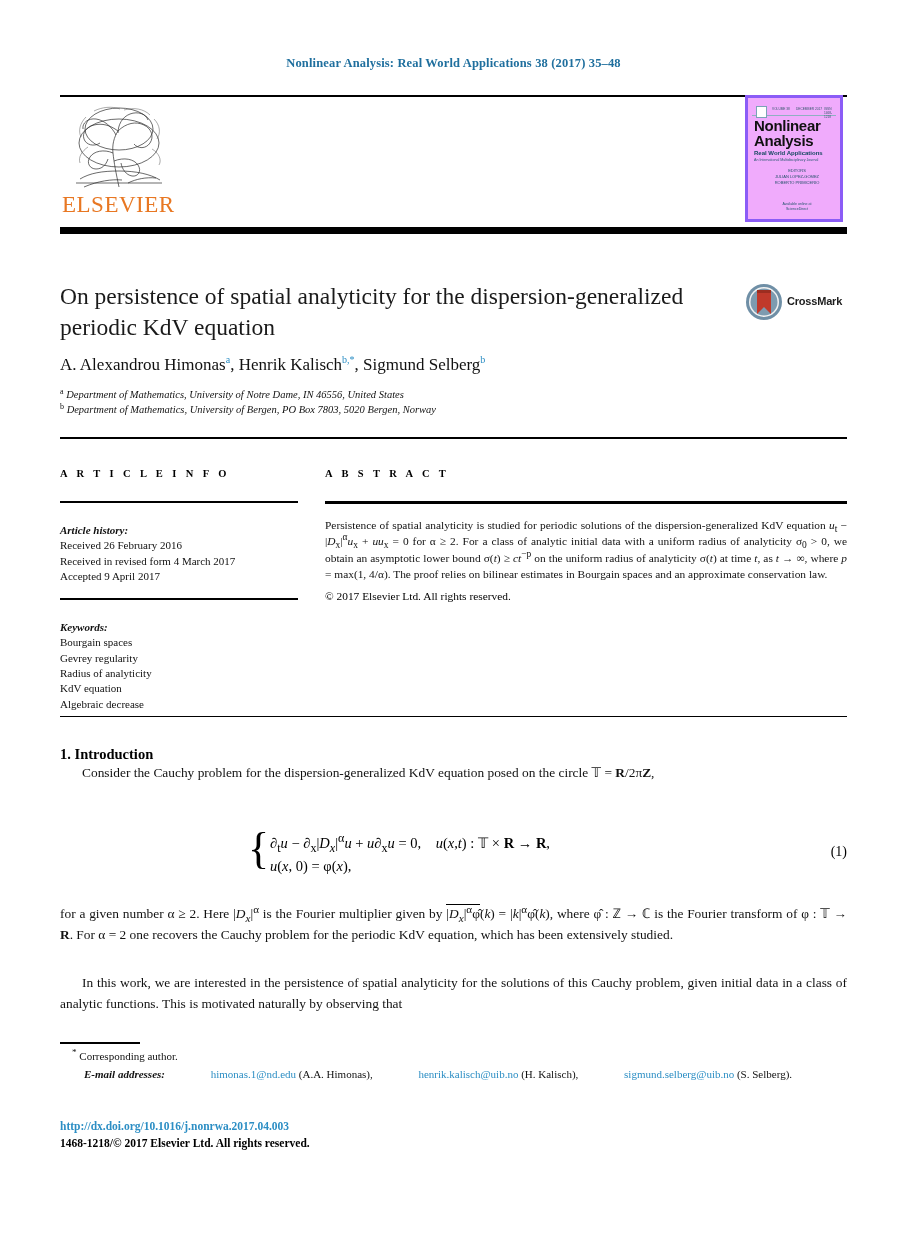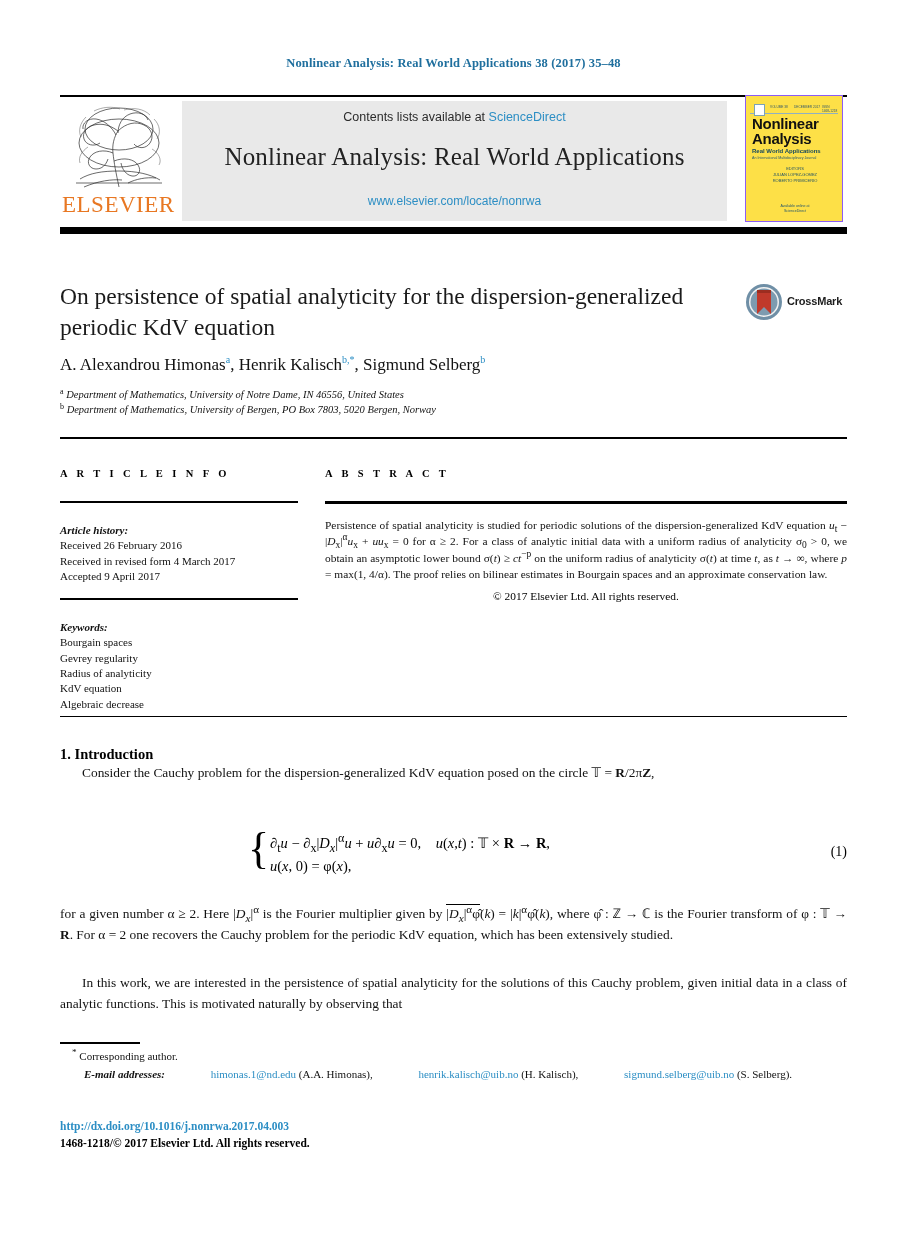--- a/index.html
+++ b/index.html
@@ -130,22 +130,22 @@
     font-family: "Liberation Sans", sans-serif;
     font-size: 12px;
     color: #2c8ec4;
   }
 
   
   .cover {
     position: absolute;
     left: 685px; top: -6px;
     width: 98px; height: 127px;
-    background: #fde047;
-    border: 1px solid #8b5cf6;
+    background: #f0abfc;
+    border: 3px solid #8b5cf6;
     box-sizing: border-box;
     overflow: hidden;
   }
   .cover-topbar {
     position: absolute;
     left: 4px; top: 4px; right: 4px;
     height: 13px;
     border-bottom: 1px solid #8fb0c2;
   }
   .cover-mini-logo {
@@ -311,21 +311,21 @@
   }
   .abs-body {
     font-size: 11.4px;
     line-height: 16.6px;
     margin-top: 13px;
     text-align: justify;
     color: #111;
   }
   .abs-copy {
     margin-top: 7px;
-    text-align: center;
+    text-align: left;
     font-size: 11.4px;
   }
 
   
   .sec-head {
     position: absolute;
     left: 60px; top: 746px;
     font-size: 14.5px;
     font-weight: bold;
   }
@@ -434,25 +434,20 @@
             <path d="M22 14 C16 20 14 28 17 34"></path>
             <path d="M90 16 C96 22 97 30 93 36"></path>
             <path d="M24 44 C18 48 14 54 16 60"></path>
             <path d="M88 46 C95 50 98 57 95 62"></path>
           </g>
         </svg>
       </div>
       <div class="elsevier-word">ELSEVIER</div>
     </div>
 
-    <div class="grey-panel">
-      <div class="contents-line"><span>Contents lists available at </span><span class="sd">ScienceDirect</span></div>
-      <div class="journal-title">Nonlinear Analysis: Real World Applications</div>
-      <div class="journal-url">www.elsevier.com/locate/nonrwa</div>
-    </div>
 
     <div class="cover">
       <div class="cover-topbar">
         <div class="cover-mini-logo"></div>
         <div class="cover-topbar-t" style="left:20px;">VOLUME 38</div>
         <div class="cover-topbar-t" style="left:44px;">DECEMBER 2017</div>
         <div class="cover-topbar-t" style="left:72px;">ISSN 1468-1218</div>
       </div>
       <div class="cover-title">
         <div>Nonlinear</div>

